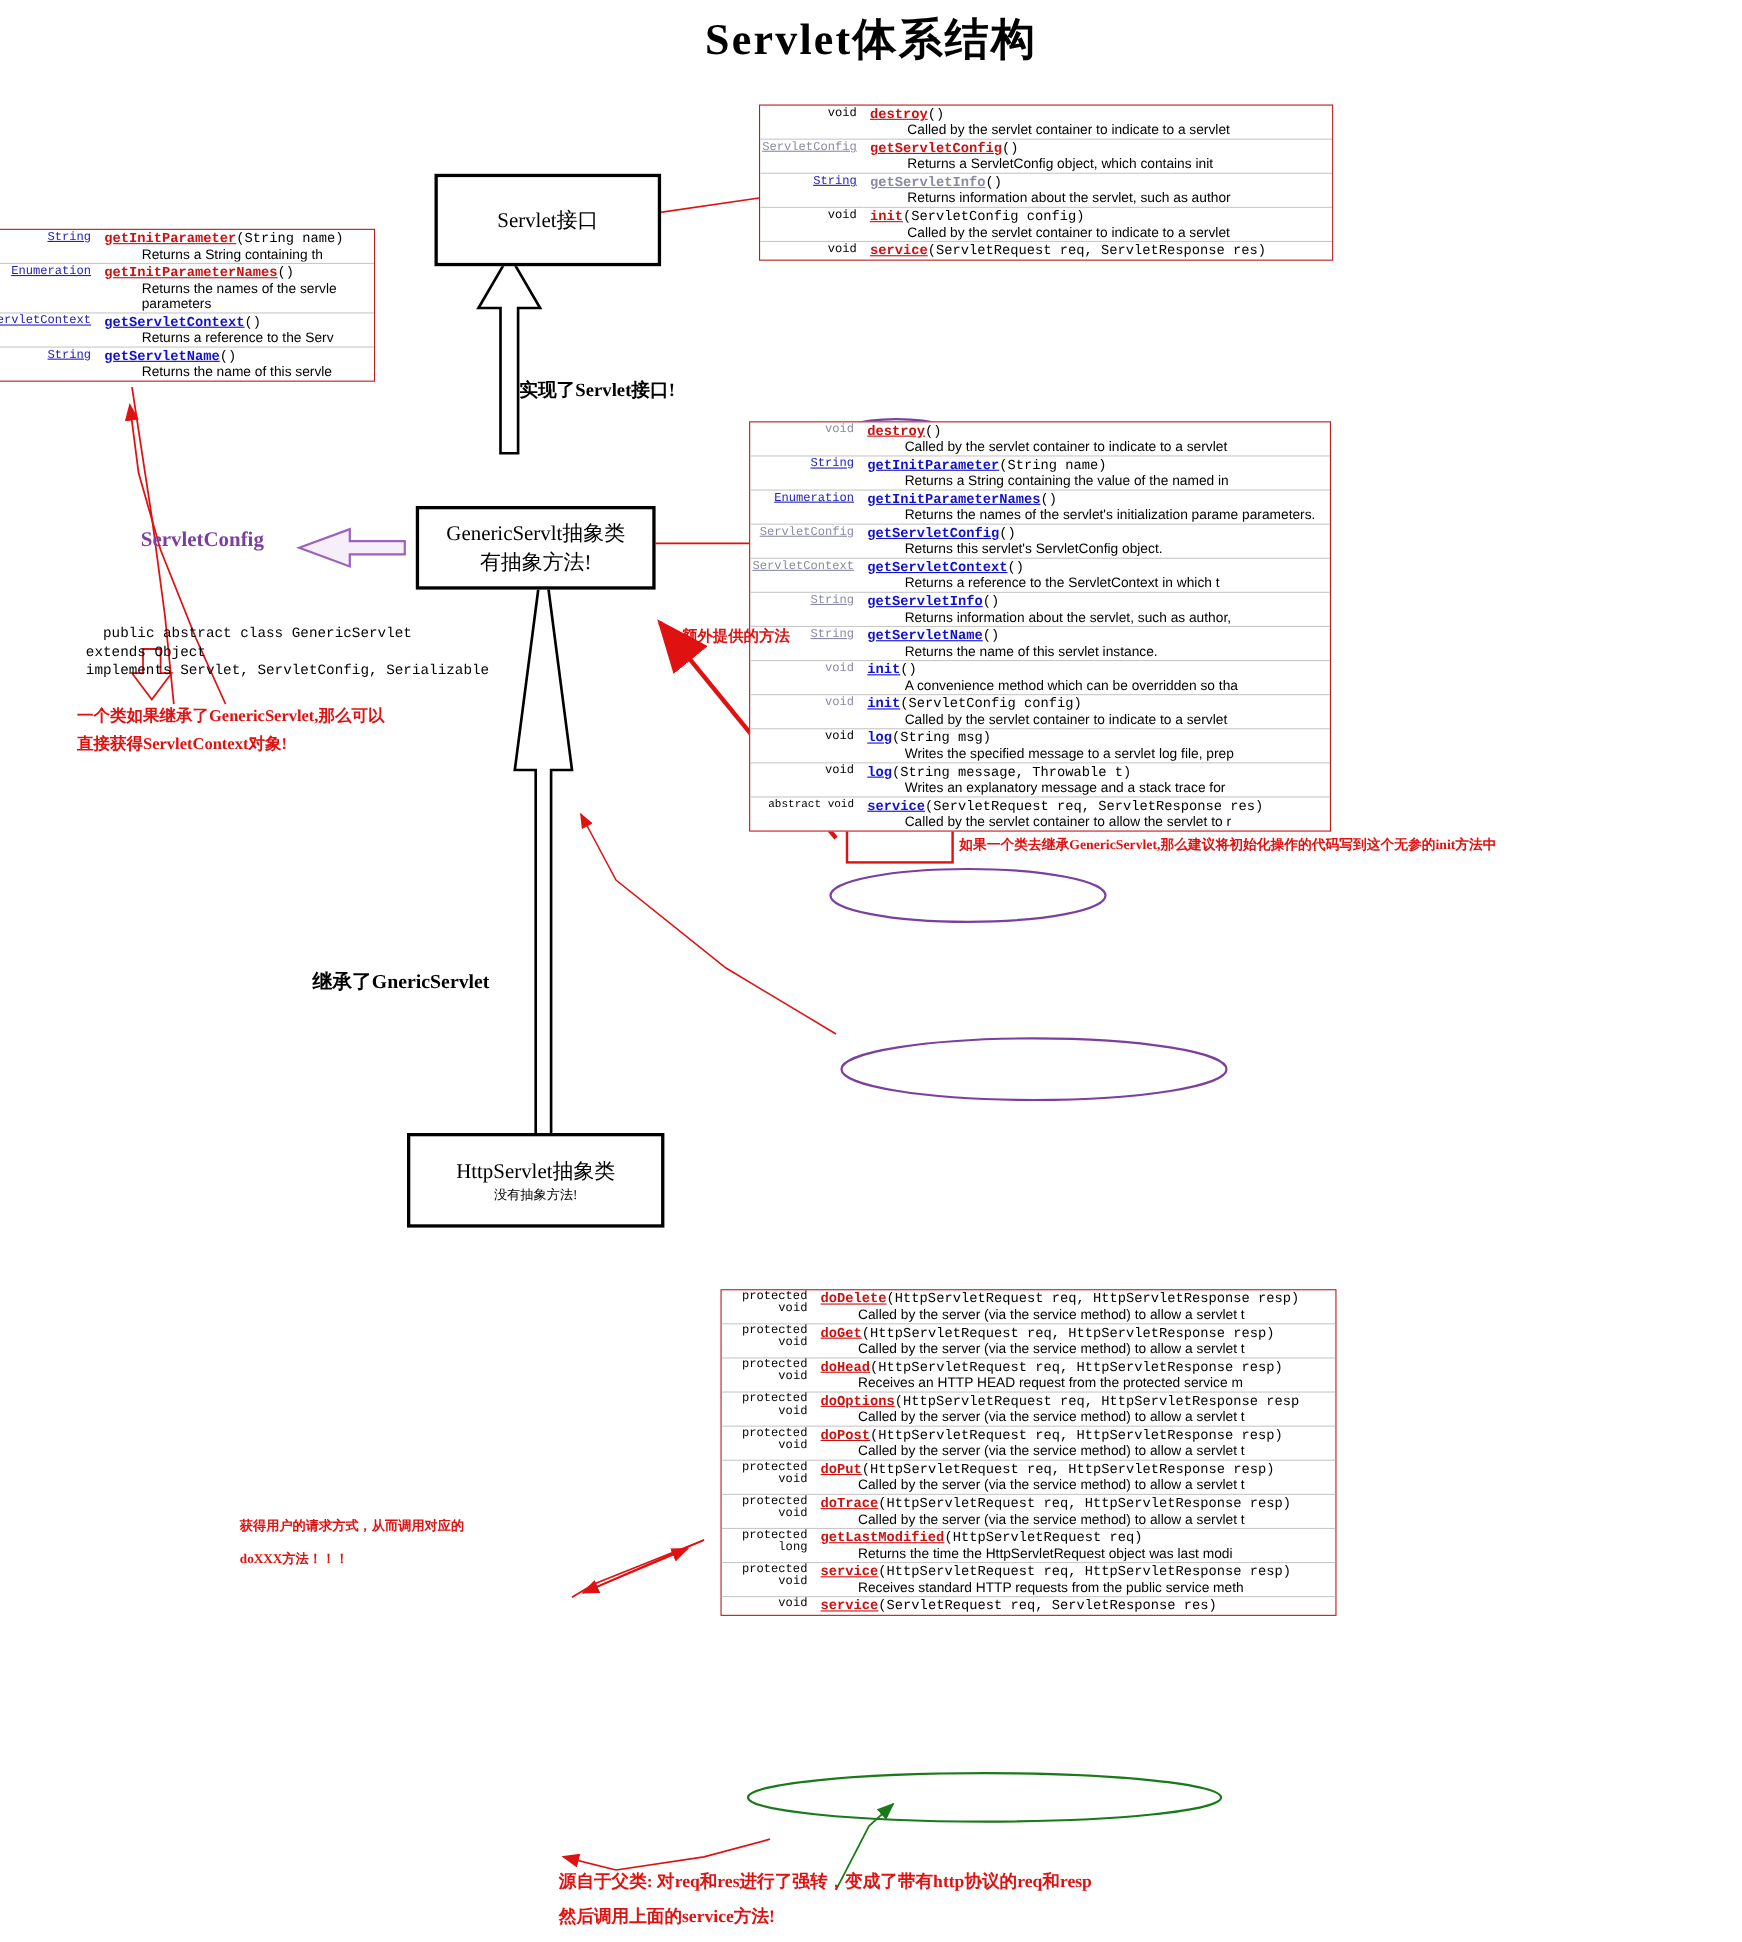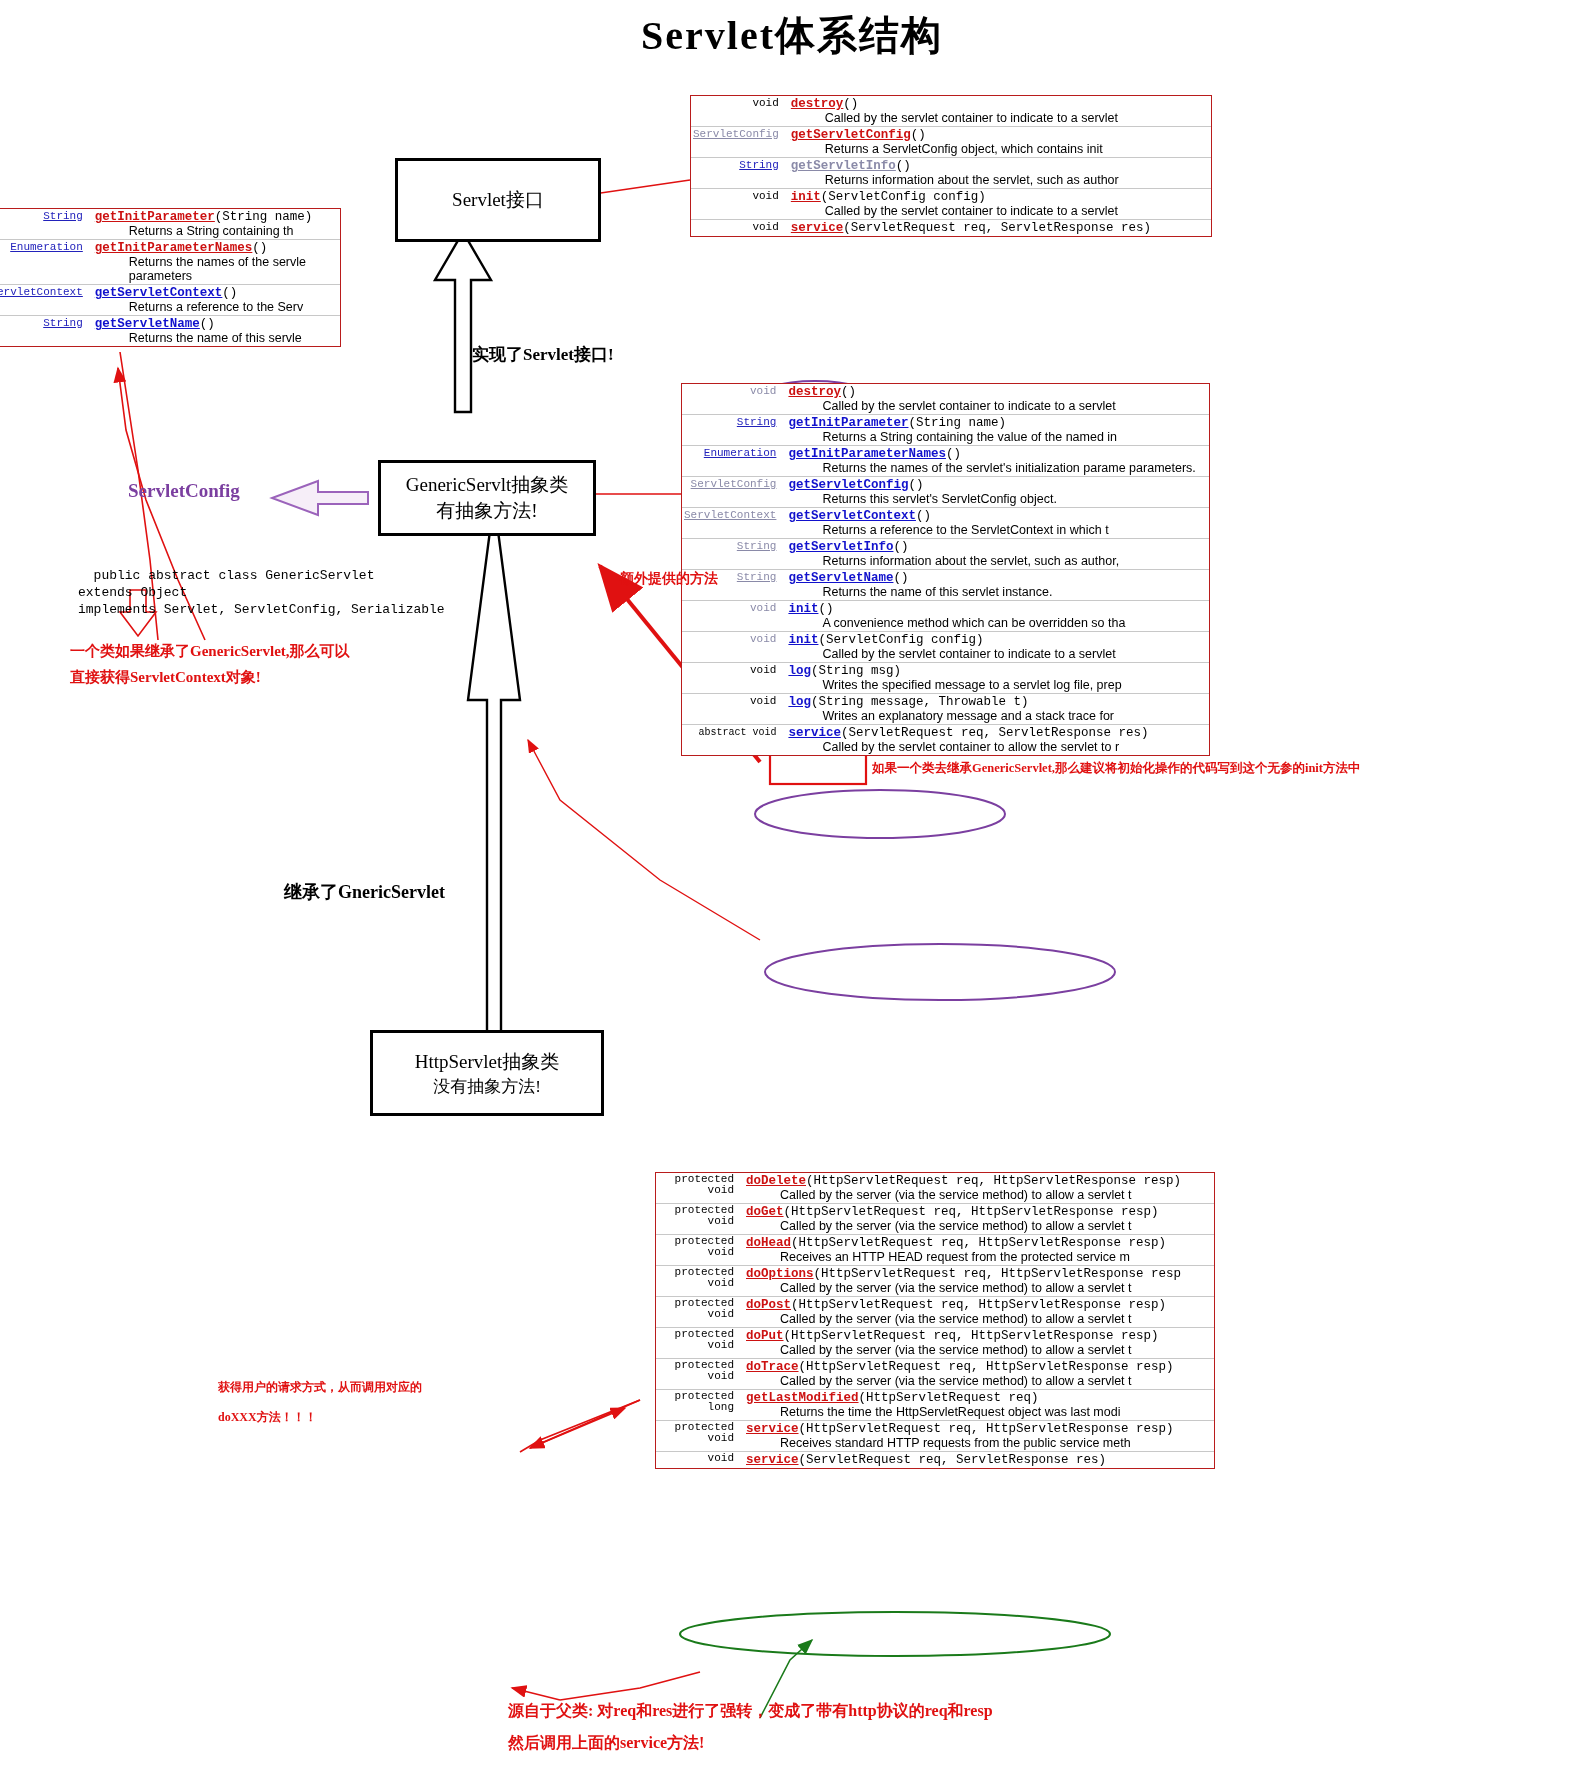--- a/index.html
+++ b/index.html
@@ -39,21 +39,21 @@
   
   .clip { overflow:hidden; }
 
   
   .nodebox {
     position:absolute; border:3px solid #000; background:#fff; text-align:center;
     font-family:"Liberation Serif", serif; color:#000;
     display:flex; flex-direction:column; justify-content:center; align-items:center;
   }
   .nodebox .l1 { font-size:19px; }
-  .nodebox .l2 { font-size:17px; }
+  .nodebox .l2 { font-size:12px; }
 
   
   .anno {
     position:absolute; font-family:"Liberation Serif", serif; font-weight:700;
     white-space:pre-line;
   }
   .anno.red { color:#e01111; }
   .anno.black { color:#000; }
   .anno.purple { color:#7b3fa0; }
 

